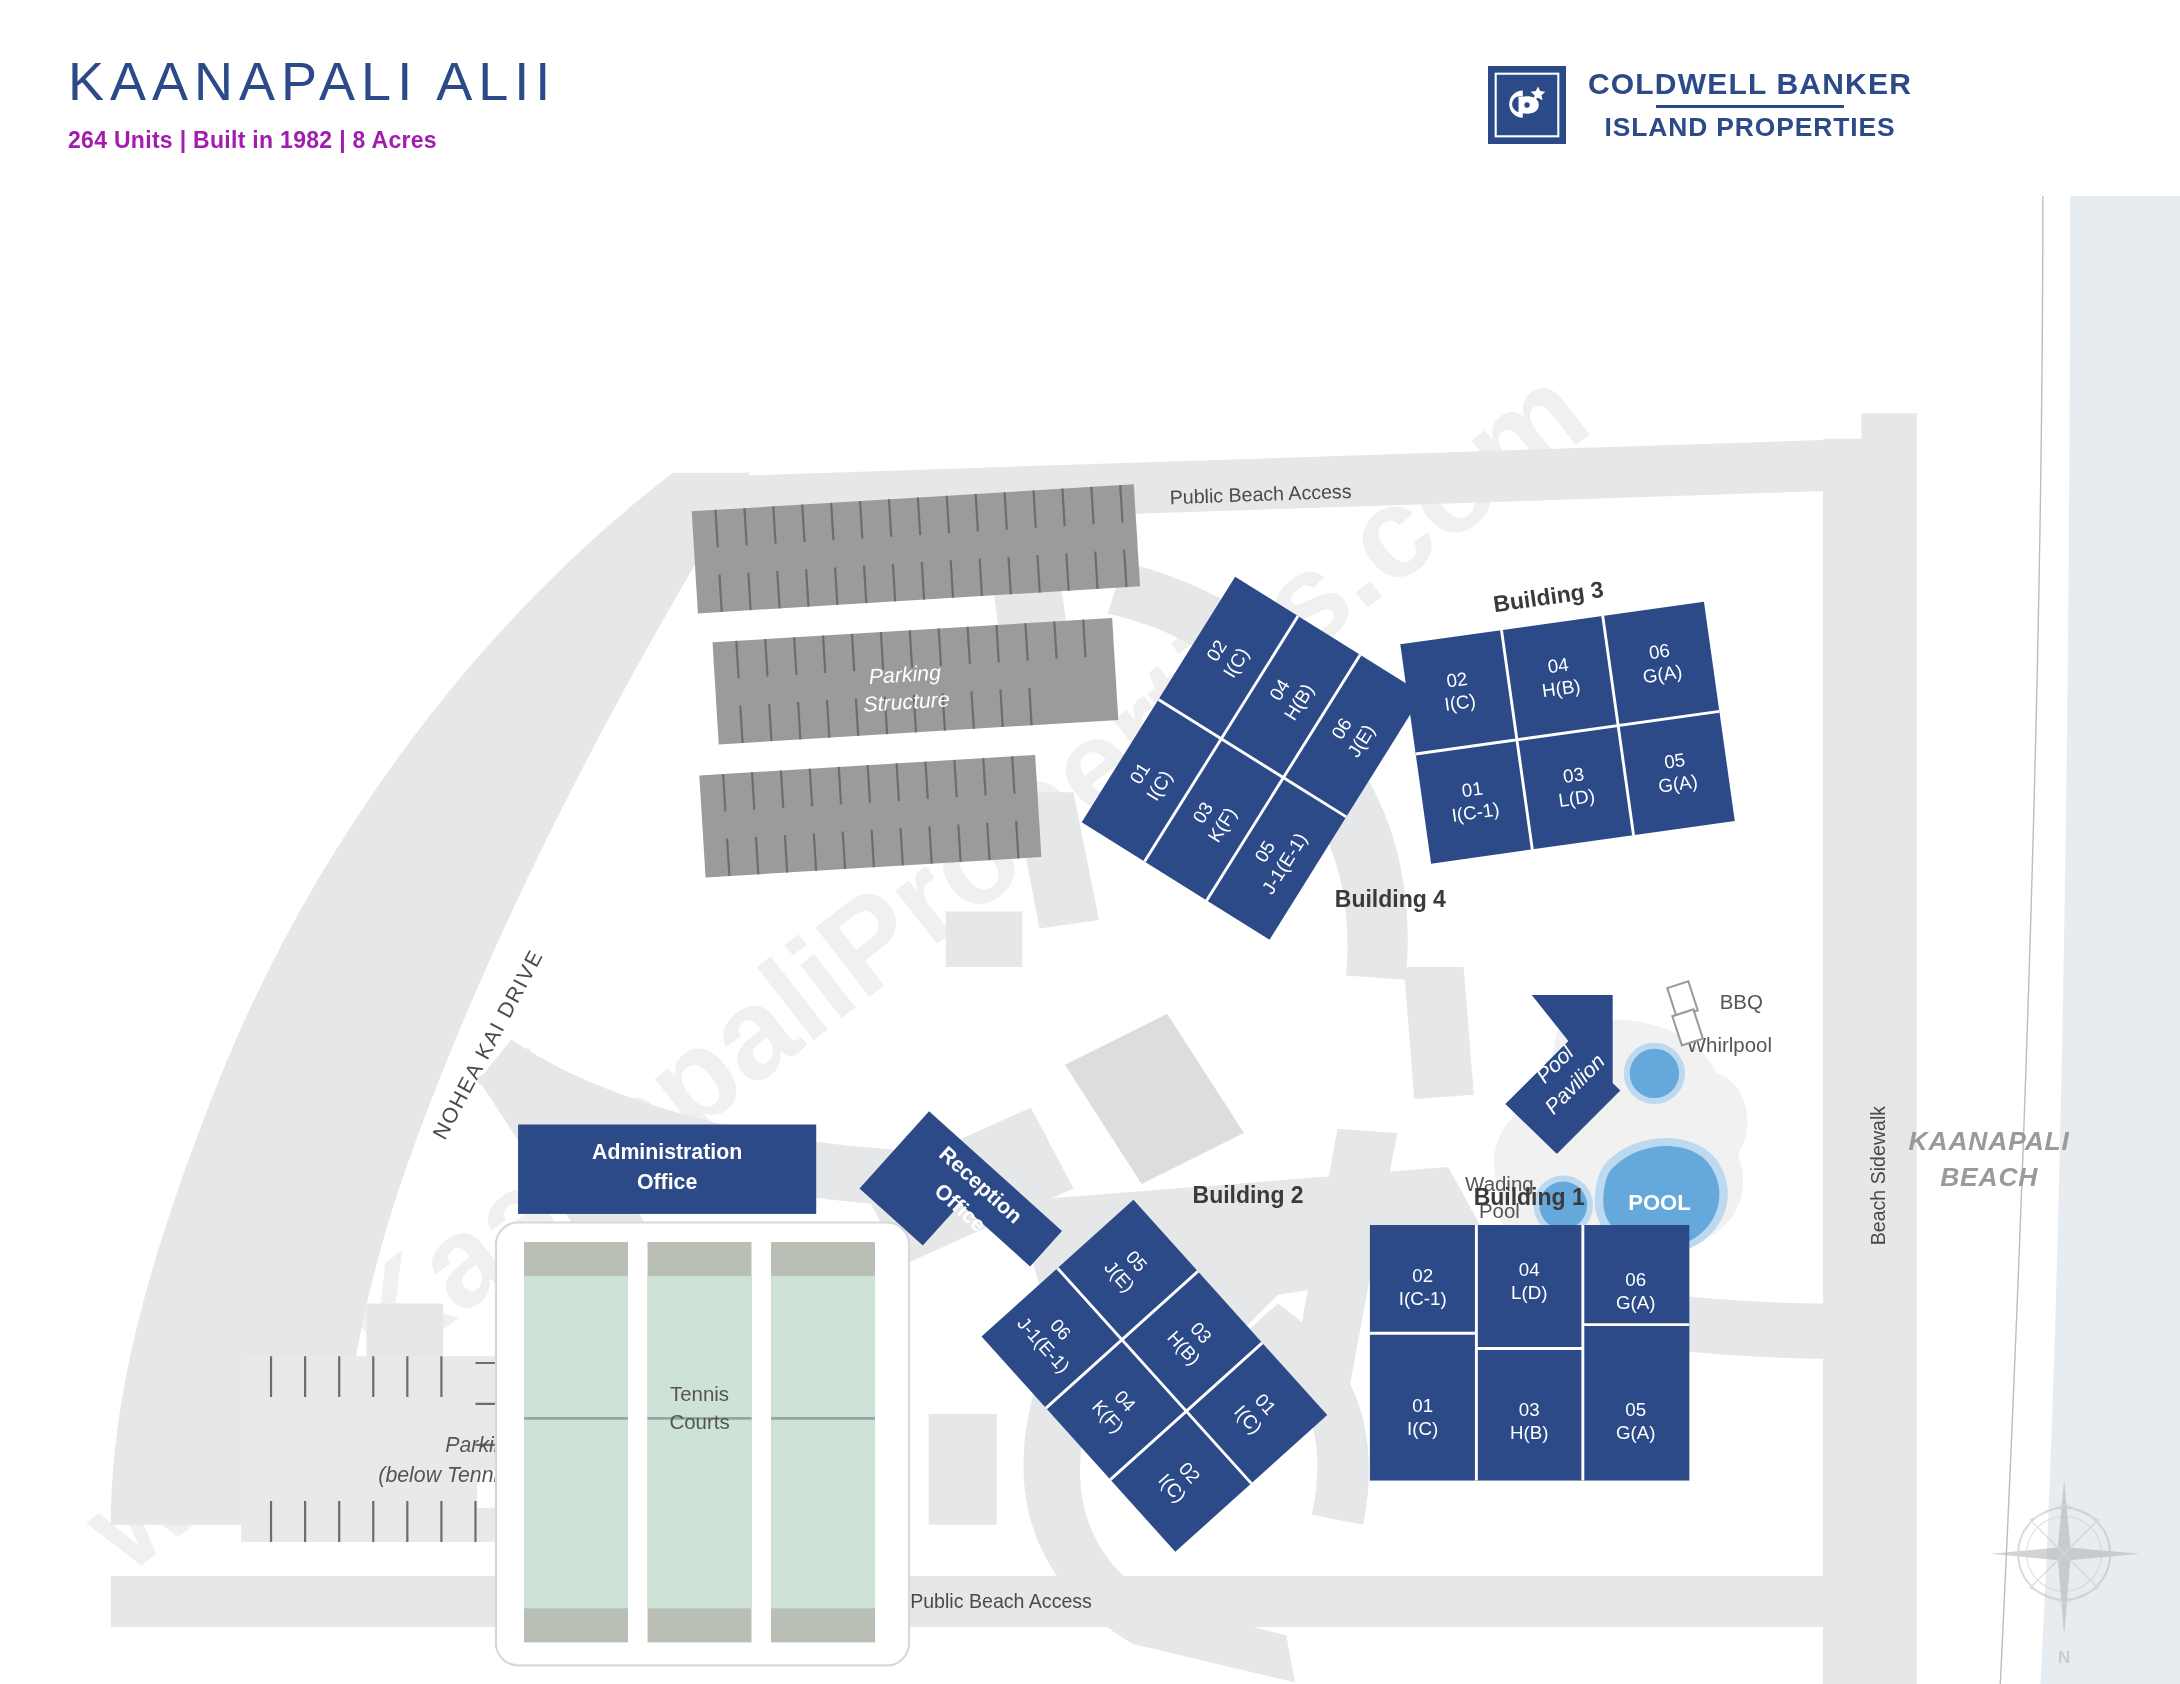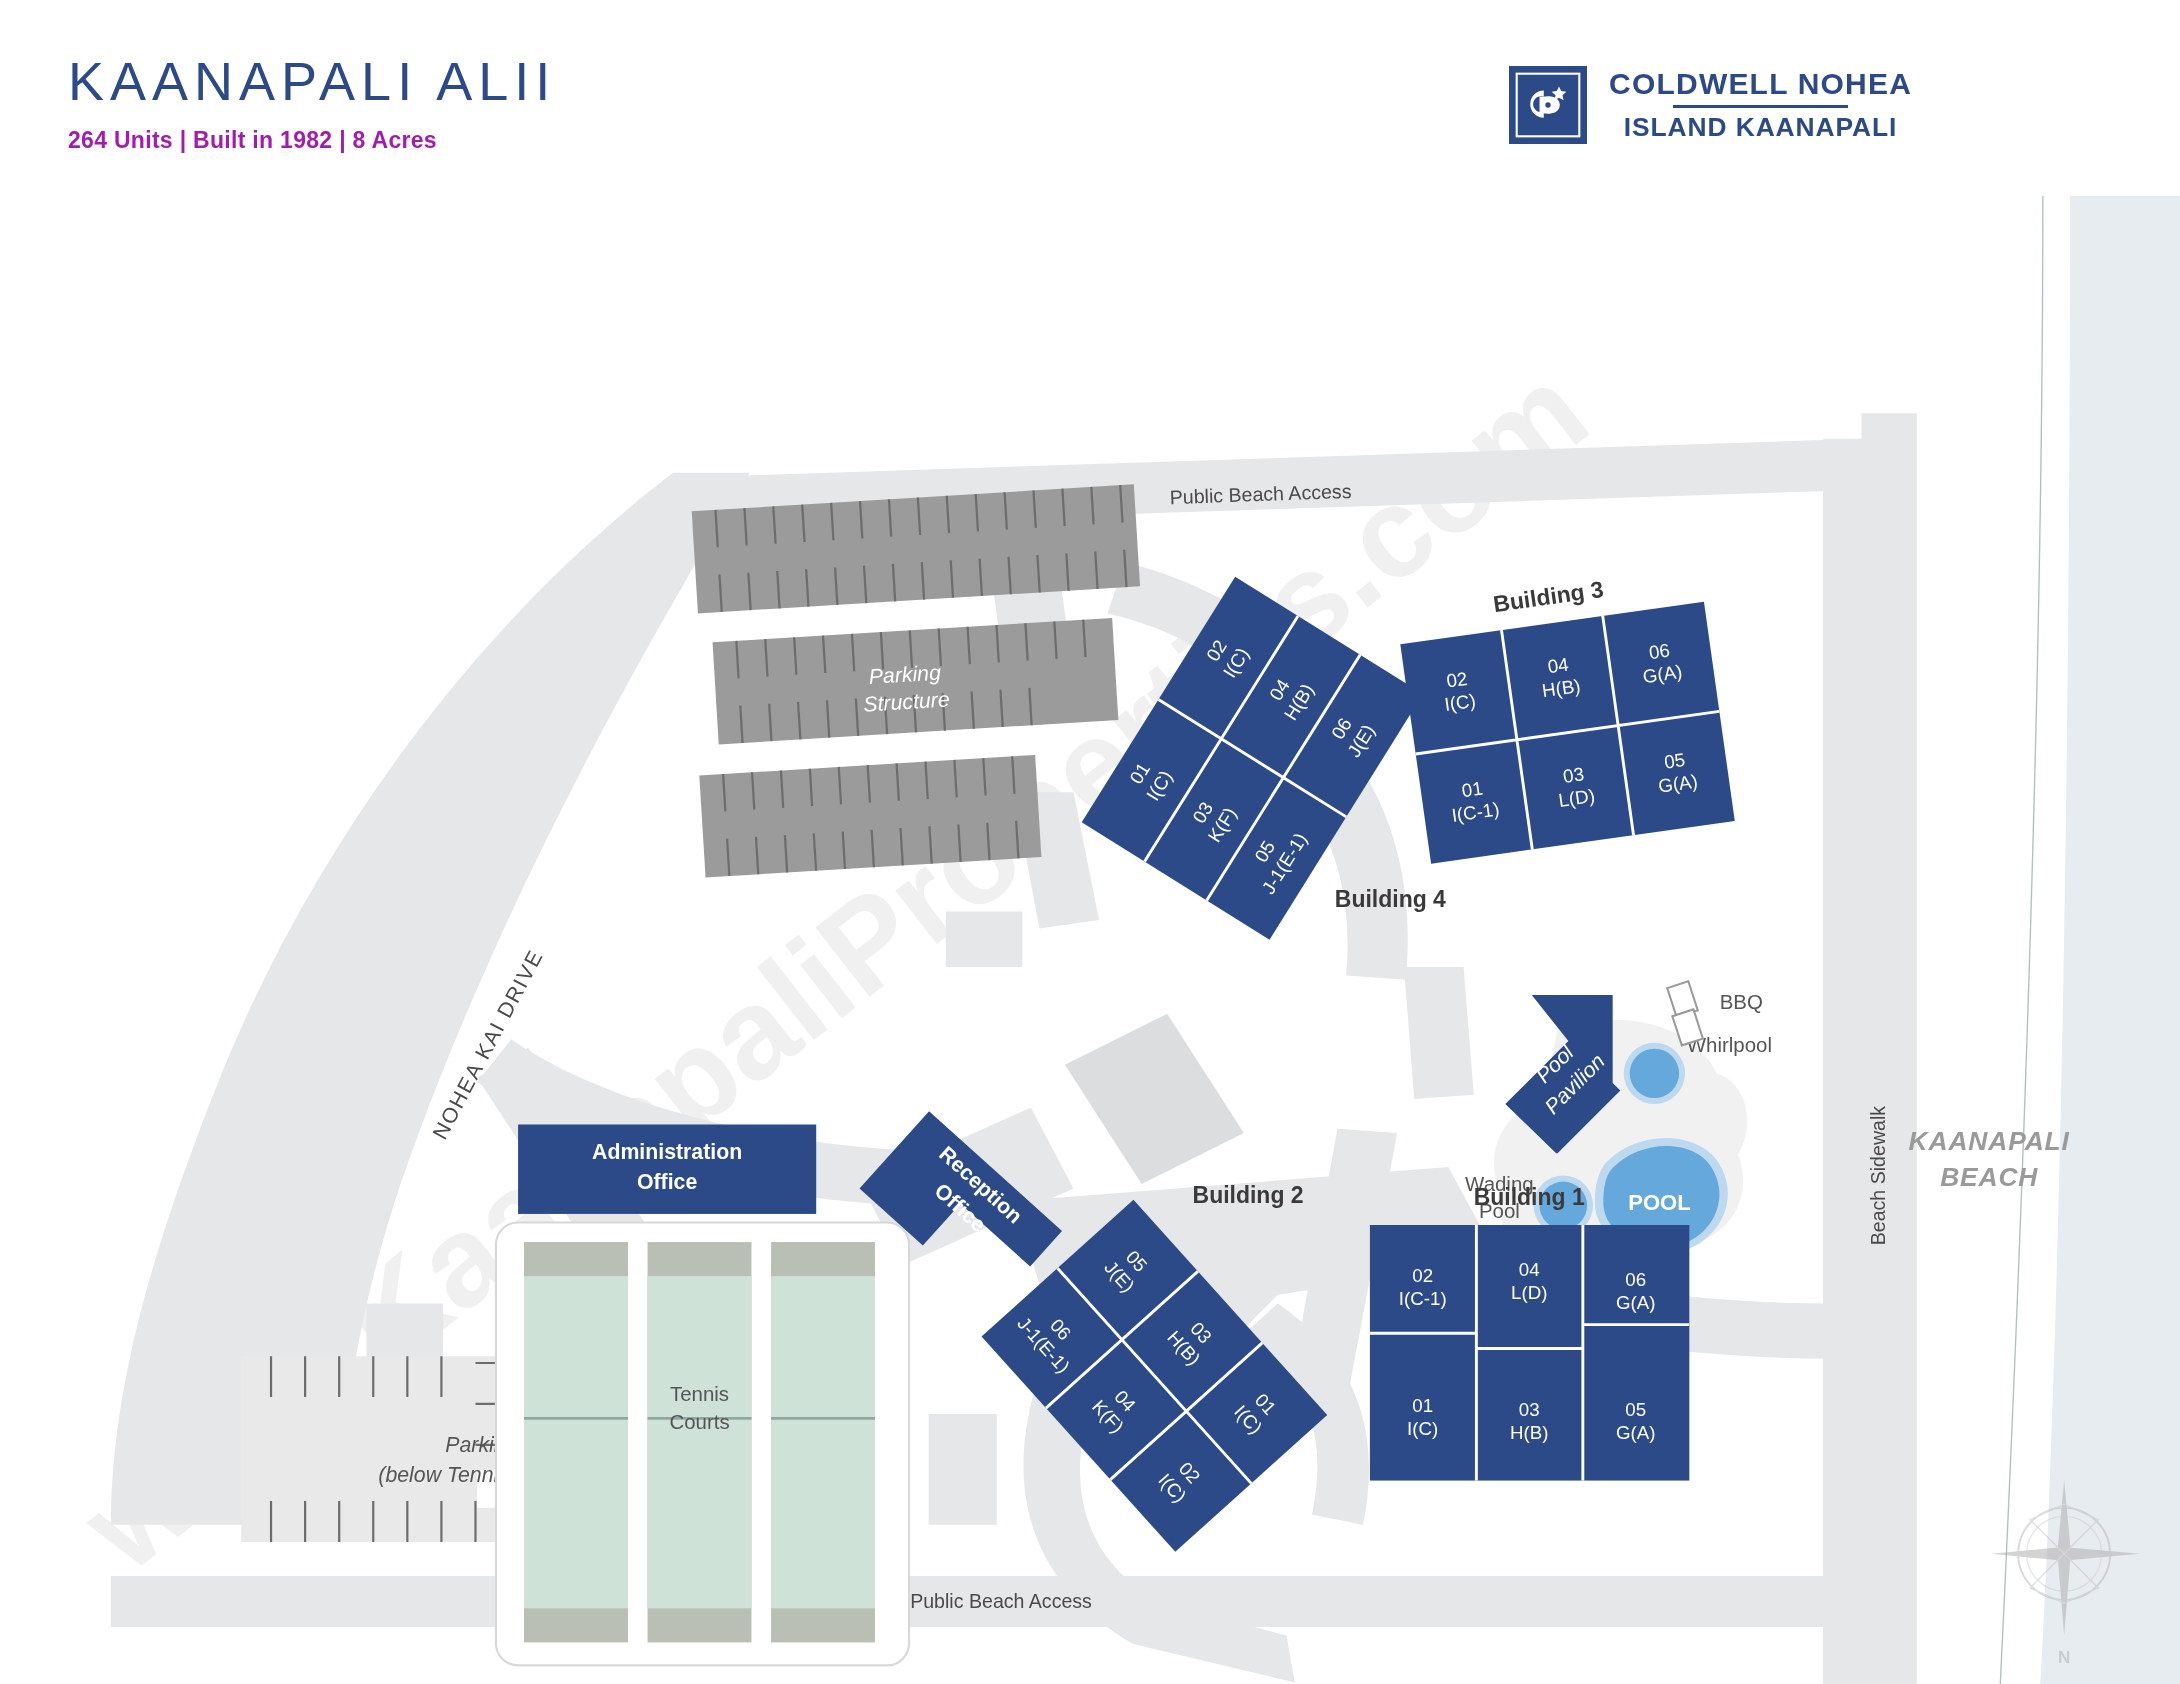--- a/index.html
+++ b/index.html
@@ -71,23 +71,23 @@
         <rect x="2" y="2" width="74" height="74" fill="none" stroke="#ffffff" stroke-width="2.5"></rect>
         <path d="M34 22 A16 16 0 1 0 34 54 L34 47 A9.5 9.5 0 1 1 34 29 Z" fill="#ffffff"></path>
         <path d="M30 30 h14 a9 9 0 0 1 0 18 h-14 z M30 30 v18" fill="#ffffff"></path>
         <rect x="29" y="29" width="13" height="20" fill="#ffffff"></rect>
         <path d="M42 29 a10 10 0 0 1 0 20 h-5 v-20 z" fill="#ffffff"></path>
         <circle cx="39" cy="39" r="3.2" fill="#2b4a87"></circle>
         <path d="M52 17 l2.6 5.6 6.1 .7 -4.6 4.1 1.3 6 -5.4-3.1 -5.4 3.1 1.3-6 -4.6-4.1 6.1-.7 z" fill="#ffffff"></path>
       </svg>
     </div>
     <div id="brand-text">
-      <div id="brand-line1">COLDWELL NOHEA</div>
+      <div id="brand-line1">COLDWELL BANKER</div>
       <div id="brand-rule"></div>
-      <div id="brand-line2">ISLAND KAANAPALI</div>
+      <div id="brand-line2">ISLAND PROPERTIES</div>
     </div>
   </div>
 </div>
 
 <div id="map-wrap">
 <svg width="2181" height="1489" viewBox="0 0 2560 1748">
 
   <g>
     <path class="ocean" d="M2430 0 L2560 0 L2560 1748 L2395 1748 C2420 1300 2430 600 2430 0 Z"></path>
     <path d="M2398 0 C2398 600 2372 1250 2348 1748" fill="none" stroke="#6f8f86" stroke-width="1.6" opacity=".55"></path>

